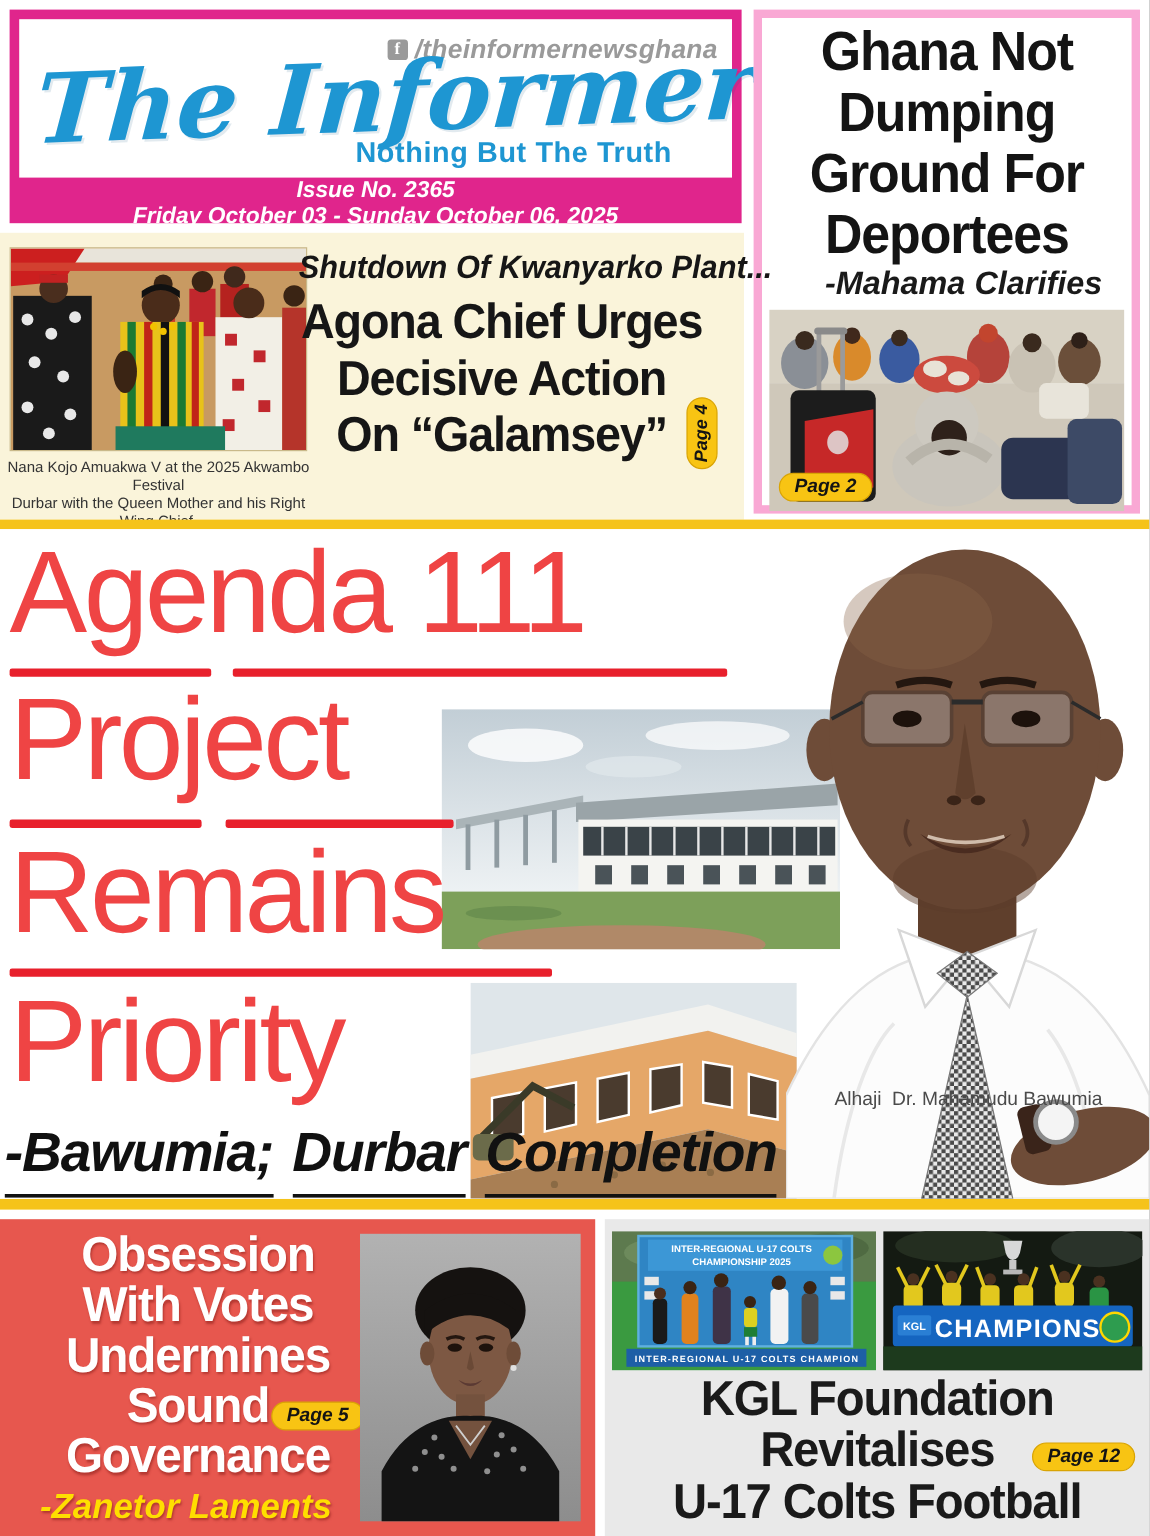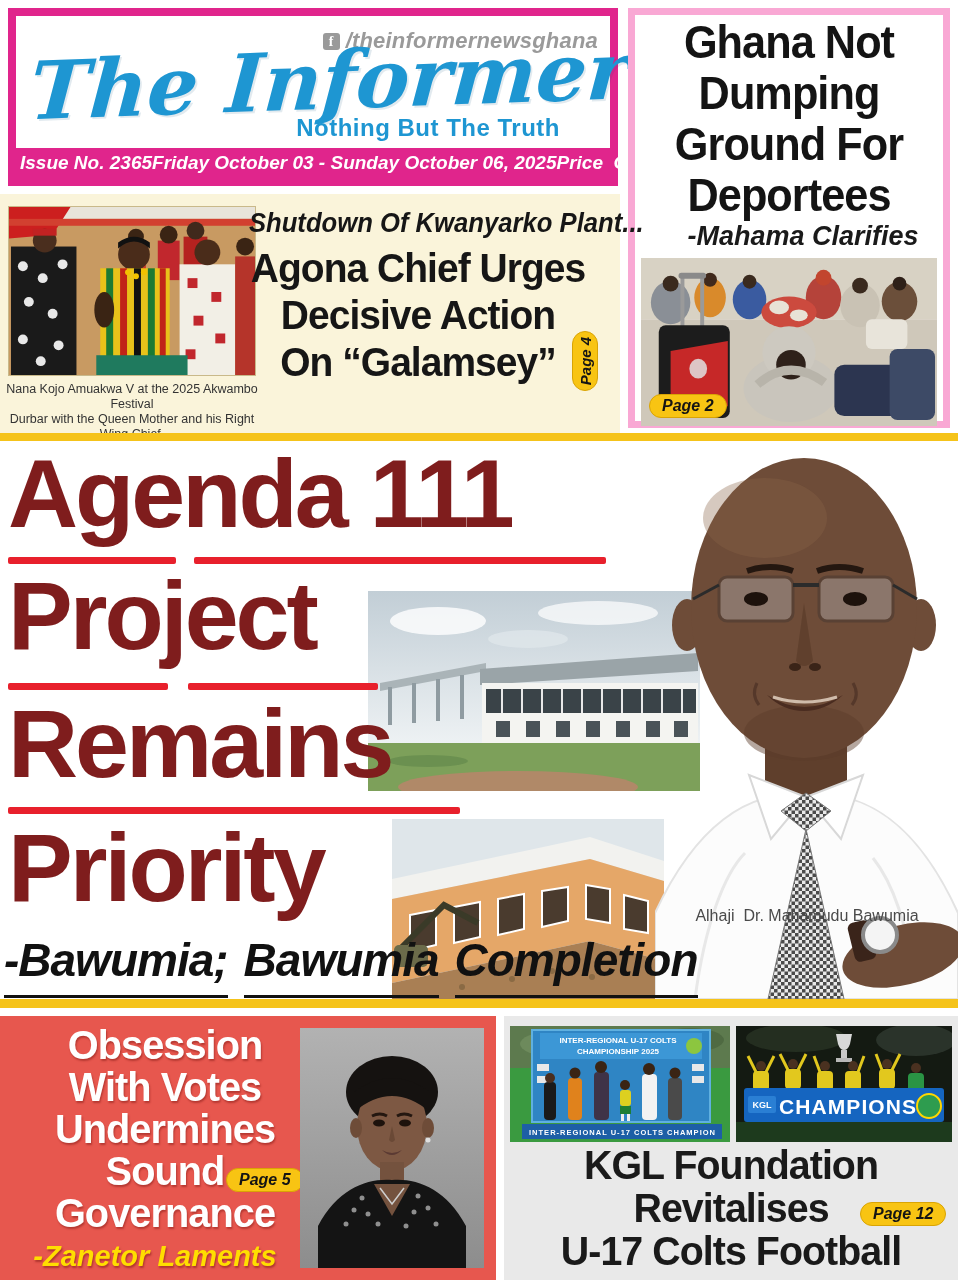--- a/index.html
+++ b/index.html
@@ -12,21 +12,21 @@
   .fb-row { position:absolute; top:12px; right:12px; display:flex; align-items:center; gap:6px; }
   .fb-icon { width:17px; height:17px; background:#9a9a9a; border-radius:3px; color:#fff; font-weight:bold;
              font-size:14px; text-align:center; line-height:17px; font-family:"Liberation Serif",serif; }
   .fb-handle { color:#9a9a9a; font-weight:bold; font-style:italic; font-size:22px; letter-spacing:.2px; }
   .logo-script { position:absolute; left:14px; top:18px; width:580px; text-align:center;
                  font-family:"DejaVu Serif","Liberation Serif",serif; font-style:italic; font-weight:bold;
                  font-size:80px; color:#1E96D2; transform:rotate(-2deg) skewX(-6deg);
                  text-shadow:2px 2px 0 rgba(20,80,120,.12); white-space:nowrap; }
   .tagline { position:absolute; right:50px; bottom:6px; color:#1E96D2; font-weight:bold; font-size:24px; letter-spacing:.5px; }
   .issue-band { position:relative; height:30px; display:flex; align-items:center; justify-content:space-between;
-                color:#fff; font-weight:bold; font-style:italic; font-size:19px; padding:0 4px; white-space:pre; }
+                color:#fff; font-weight:bold; font-style:italic; font-size:19px; padding:0 4px; white-space:pre;flex-direction:column; }
 
   
   .deportees-box { position:absolute; left:628px; top:8px; width:322px; height:420px; background:#fff;
                    border:7px solid #f9a8d4; }
   .deportees-head { margin-top:4px; text-align:center; font-weight:800; font-size:46px; line-height:47px;
                     color:#141414; letter-spacing:-1px; transform:scaleX(.94); transform-origin:center top; }
   .deportees-attr { text-align:center; font-weight:bold; font-style:italic; font-size:27px; color:#1a1a1a; margin-top:2px;margin-left:28px; }
   .deportees-photo-wrap { position:relative; margin:6px auto 0; width:296px; height:168px; }
   .deportees-photo-wrap svg { width:100%; height:100%; display:block; }
 
@@ -48,21 +48,21 @@
   .vbadge { position:absolute; left:572px; top:137px; width:26px; height:60px; background:#F8C413;
             border:1px solid #d9a404; border-radius:13px; }
   .vbadge span { position:absolute; left:50%; top:50%; transform:translate(-50%,-50%) rotate(-90deg);
                  font-weight:bold; font-style:italic; font-size:15px; color:#141414; white-space:nowrap; }
 
   
   .ybar { position:absolute; left:0; width:958px; background:#F5C31A; }
 
   
   .mainsec { position:absolute; left:0; top:441px; width:958px; height:558px; background:#fff; overflow:hidden; }
-  .lead-line { position:absolute; left:8px; font-weight:700; font-size:97px; color:#7f1d1d;
+  .lead-line { position:absolute; left:8px; font-weight:400; font-size:97px; color:#ef4444;
                letter-spacing:-3px; white-space:nowrap; transform-origin:left top; line-height:1; }
   .redline { position:absolute; height:7px; background:#E8202C; border-radius:2px; }
   .building1 { position:absolute; left:368px; top:150px; width:332px; height:200px; }
   .building2 { position:absolute; left:392px; top:378px; width:272px; height:180px; }
   .bawumia { position:absolute; left:655px; top:2px; width:303px; height:556px; }
   .building1 svg, .building2 svg, .bawumia svg { width:100%; height:100%; display:block; }
   .lead-sub { position:absolute; left:4px; top:492px; display:flex; gap:16px;
               font-weight:bold; font-style:italic; font-size:46px; color:#111; letter-spacing:-1px; }
   .lead-sub span { border-bottom:3px solid #111; padding-bottom:8px; }
 
@@ -381,21 +381,21 @@
     <div class="redline" style="left:194px; top:116px; width:412px;"></div>
     <div class="lead-line" style="top:126px;">Project</div>
     <div class="redline" style="left:8px;  top:242px; width:160px;"></div>
     <div class="redline" style="left:188px; top:242px; width:190px;"></div>
     <div class="lead-line" style="top:254px;">Remains</div>
     <div class="redline" style="left:8px;  top:366px; width:452px;"></div>
     <div class="lead-line" style="top:378px;">Priority</div>
 
     <div class="lead-sub">
       <span>-Bawumia;</span>
-      <span>Bawumia</span>
+      <span>Durbar</span>
       <span>Completion</span>
     </div>
 
   </div>
 
   <div class="zanetor">
     <div class="zan-head">
       <div class="zan-line">Obsession</div>
       <div class="zan-line">With Votes</div>
       <div class="zan-line">Undermines</div>

